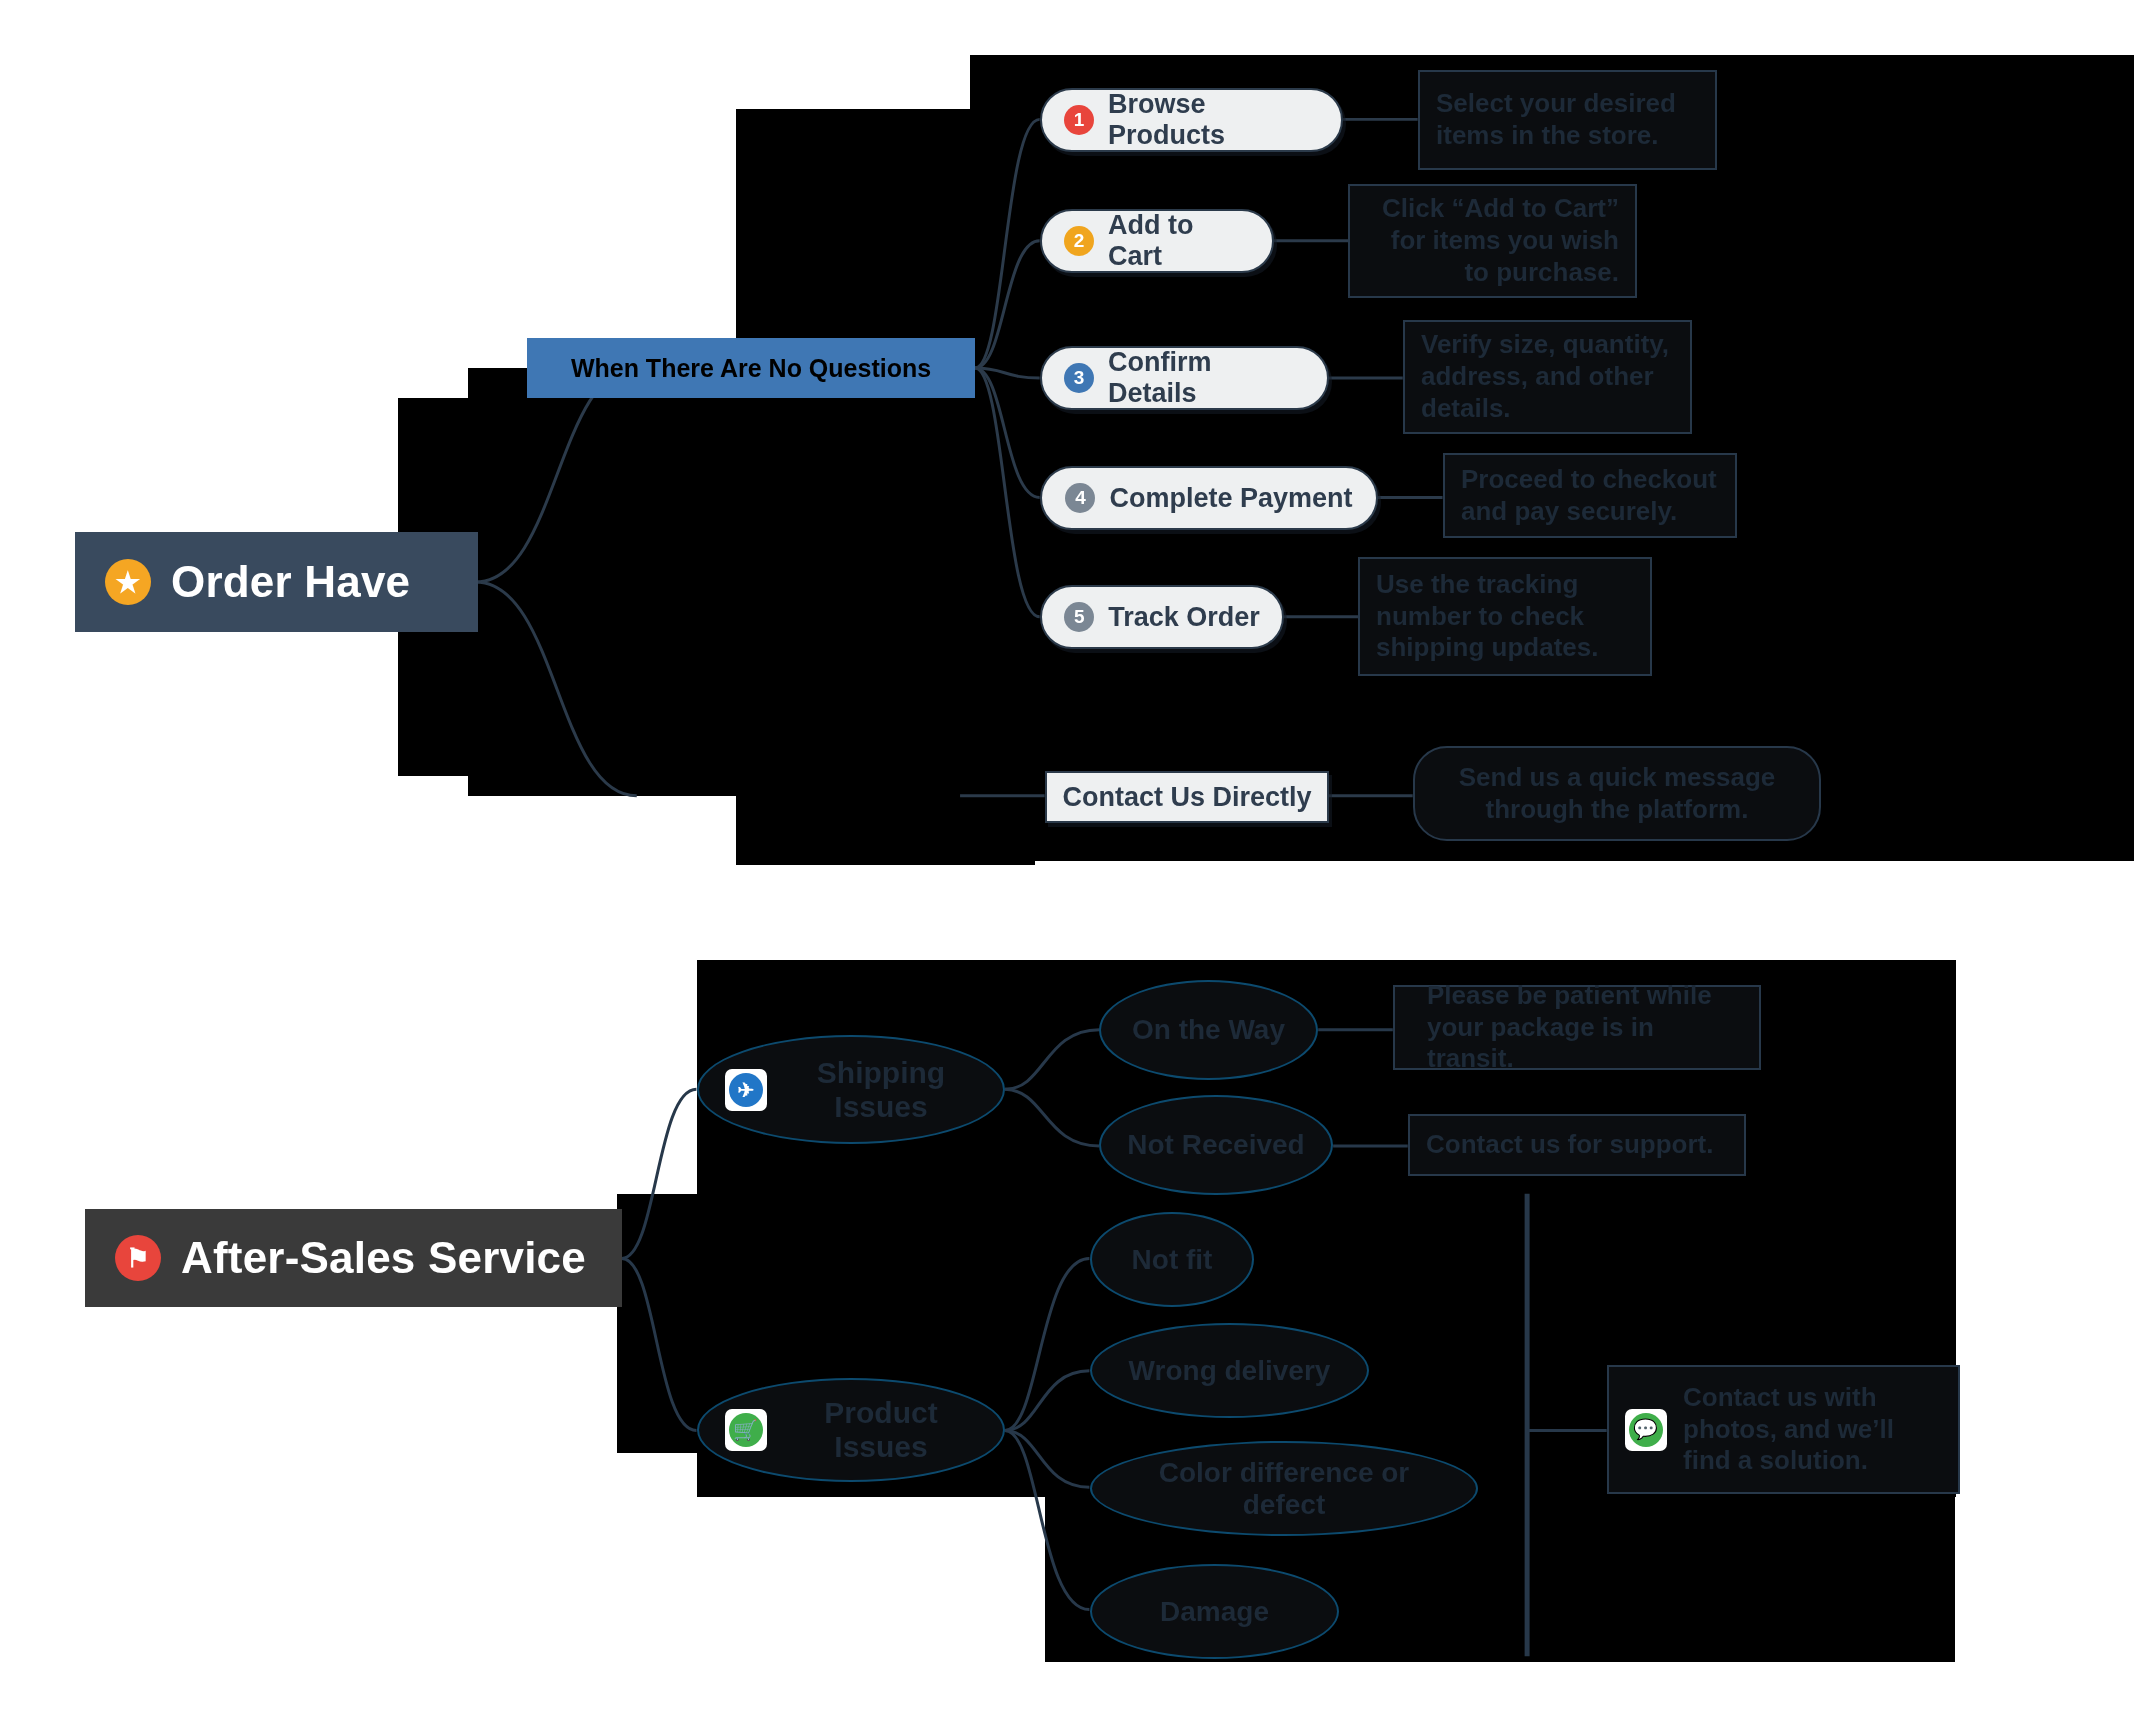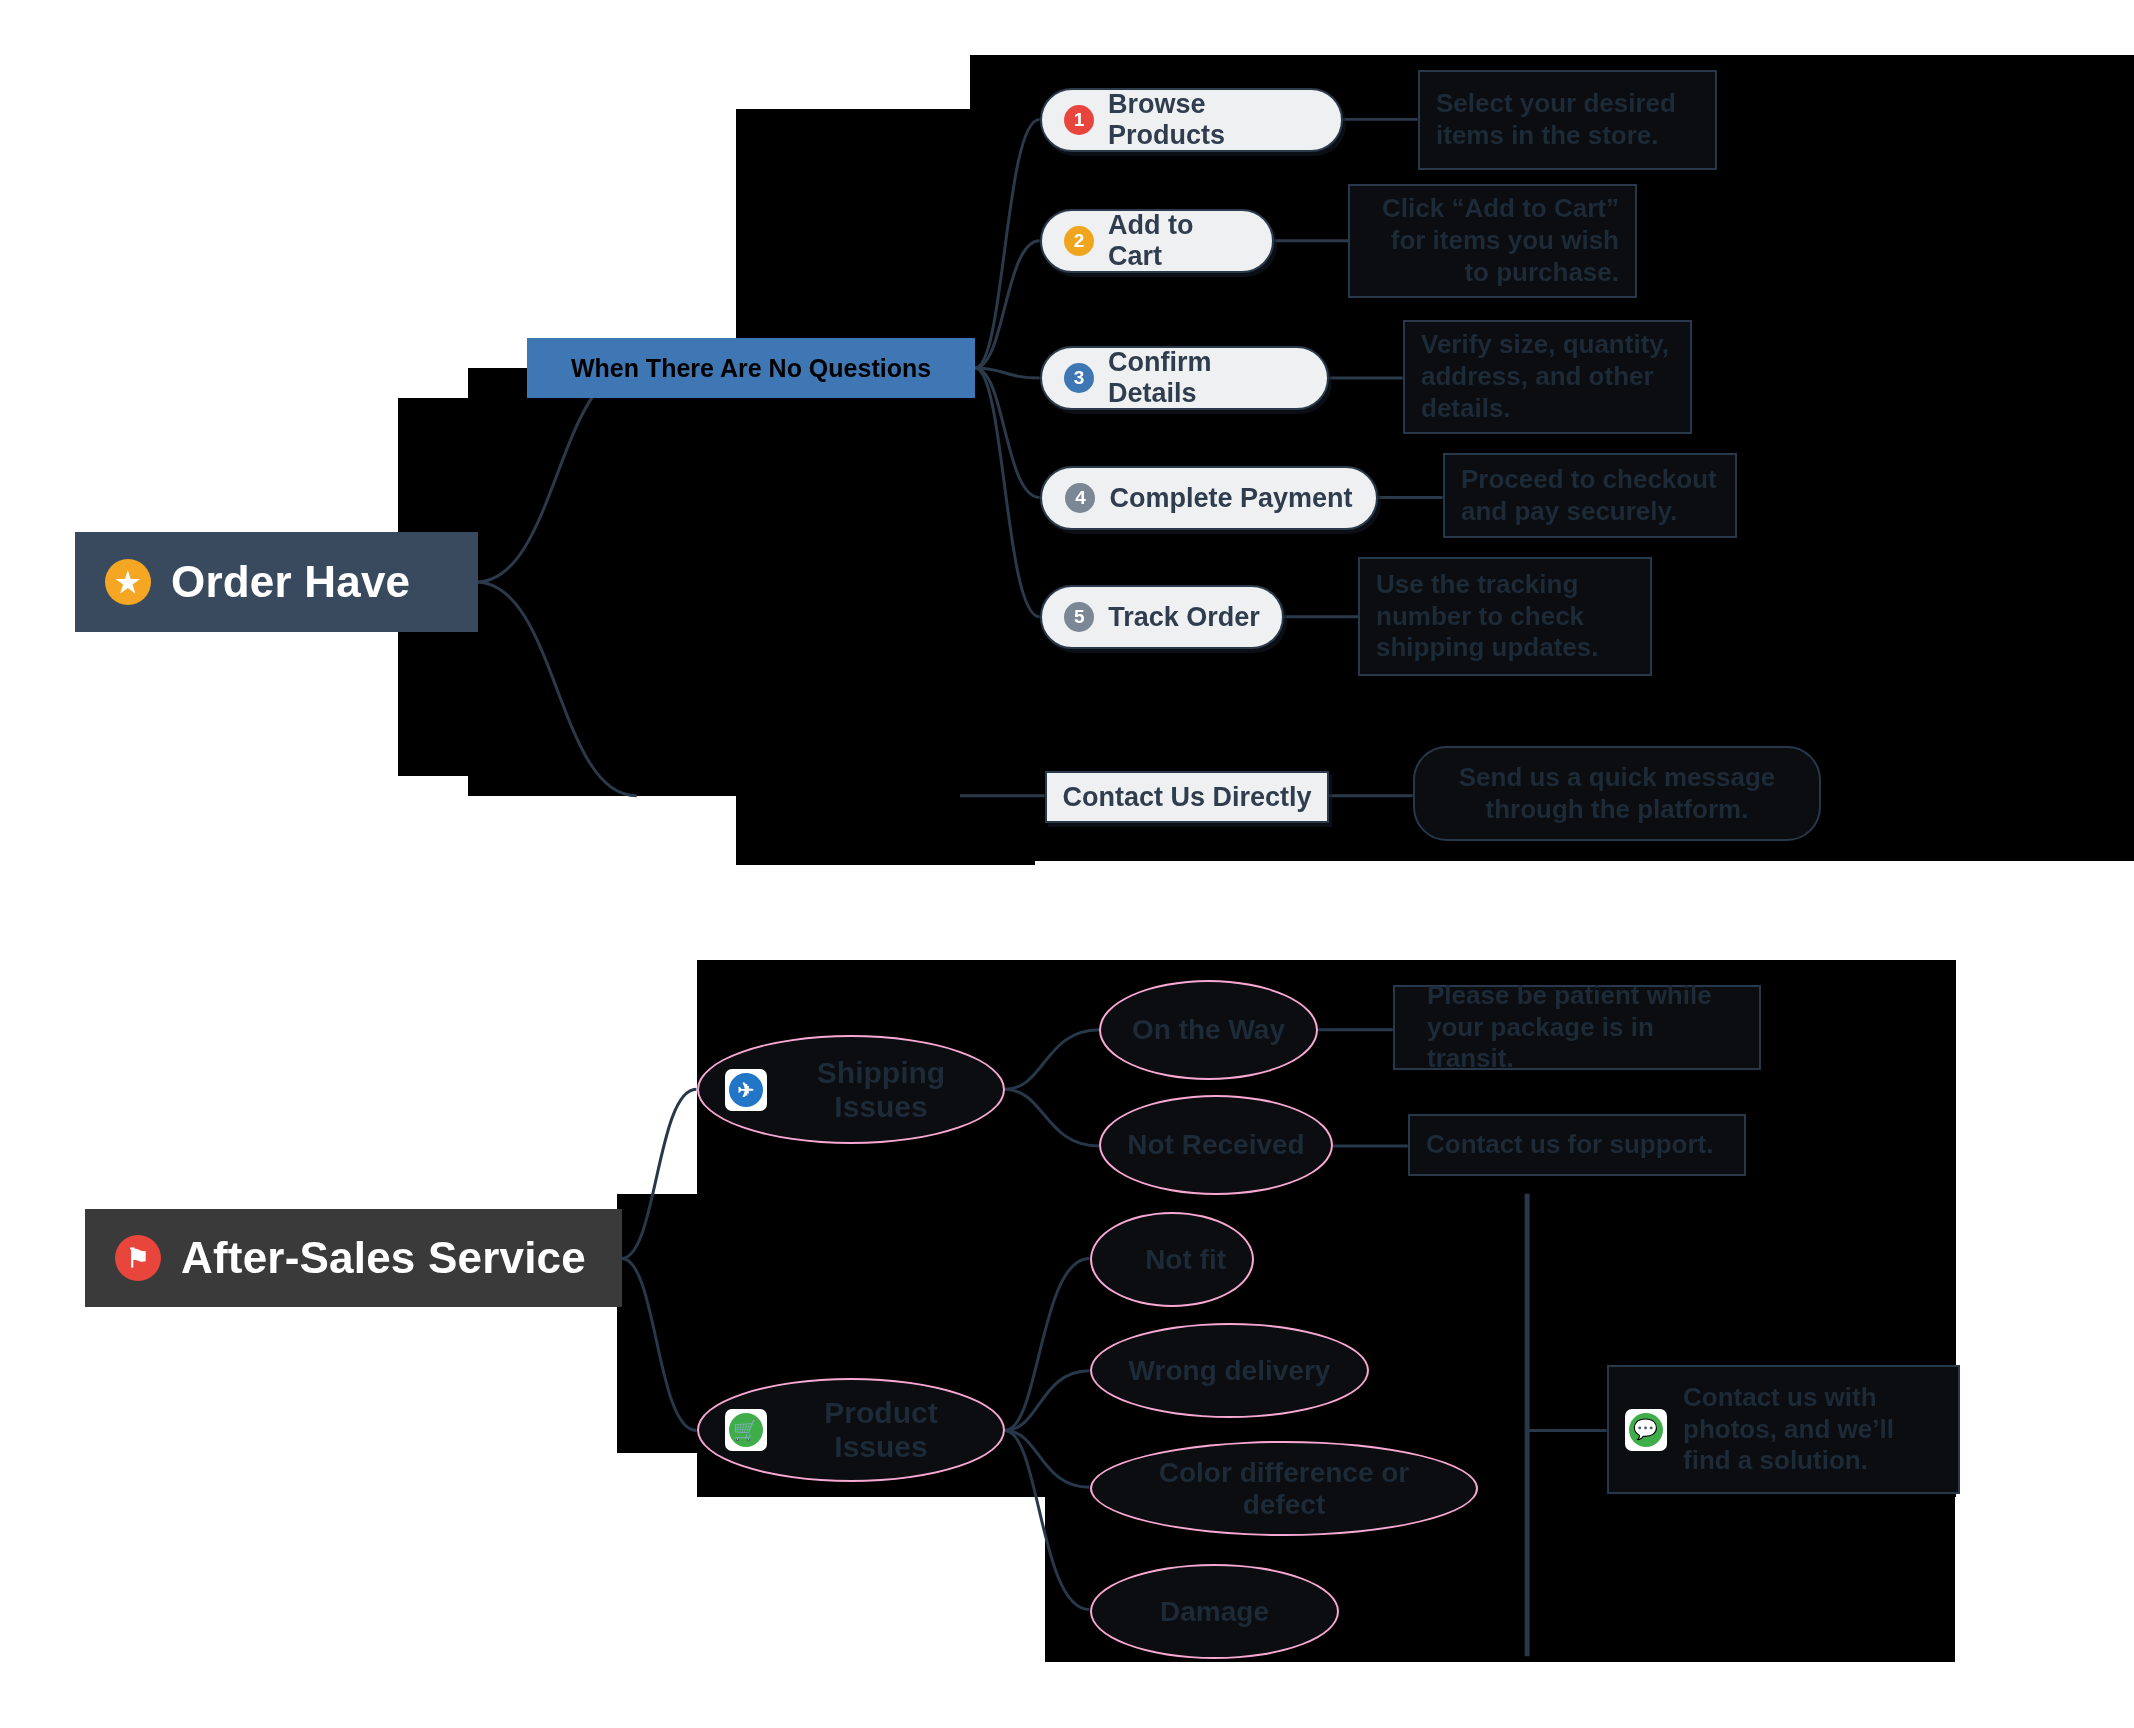--- a/index.html
+++ b/index.html
@@ -108,21 +108,21 @@
     justify-content: center;
   }
   .detail.withicon {
     gap: 16px;
   }
   .detail span.dtext { display: block; }
 
   
   .ellipse {
     background: #0b0d10;
-    border: 2px solid #f9a8d4;
+    border: 2px solid #0c4a6e;
     border-radius: 50%;
     color: #1d2a38;
     font-size: 28px;
     font-weight: bold;
     padding: 0 26px;
     text-align: center;
   }
   .ellipse.branch {
     font-size: 30px;
     gap: 18px;
@@ -340,21 +340,21 @@
     <span class="dtext">Please be patient while your package is in transit.</span>
   </div>
 
   <div class="node ellipse" style="left:1099px; top:1095px; width:234px; height:100px;">
     <span>Not Received</span>
   </div>
   <div class="node detail" style="left:1408px; top:1114px; width:338px; height:62px;">
     <span class="dtext">Contact us for support.</span>
   </div>
 
-  <div class="node ellipse" style="left:1090px; top:1212px; width:164px; height:95px;justify-content:flex-end;">
+  <div class="node ellipse" style="left:1090px; top:1212px; width:164px; height:95px;">
     <span>Not fit</span>
   </div>
 
   <div class="node ellipse" style="left:1090px; top:1323px; width:279px; height:95px;">
     <span>Wrong delivery</span>
   </div>
 
   <div class="node ellipse" style="left:1090px; top:1441px; width:388px; height:95px;">
     <span>Color difference or defect</span>
   </div>

